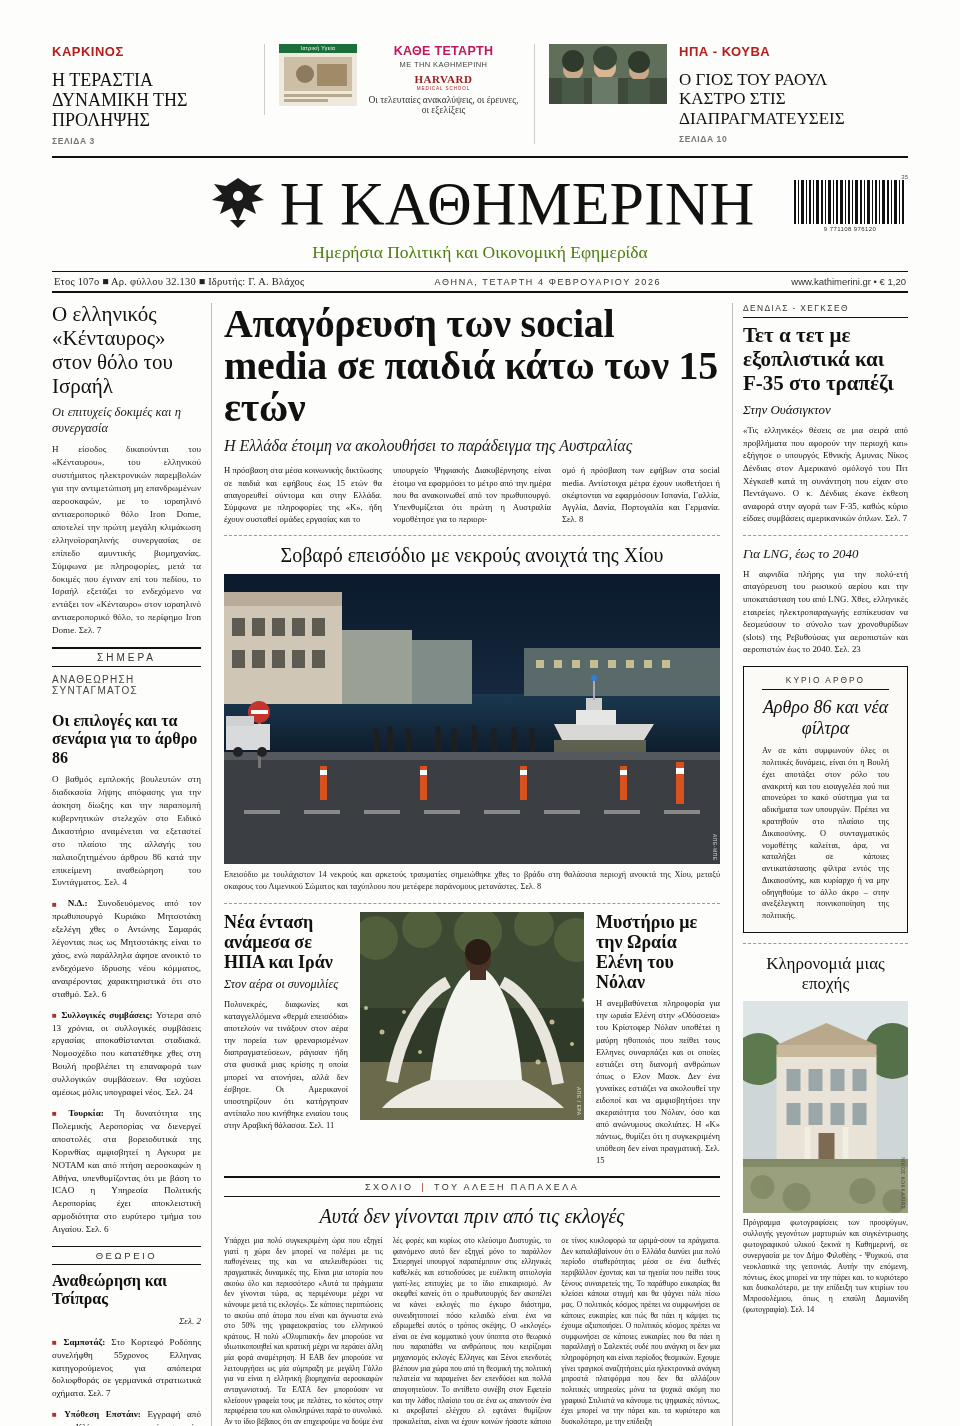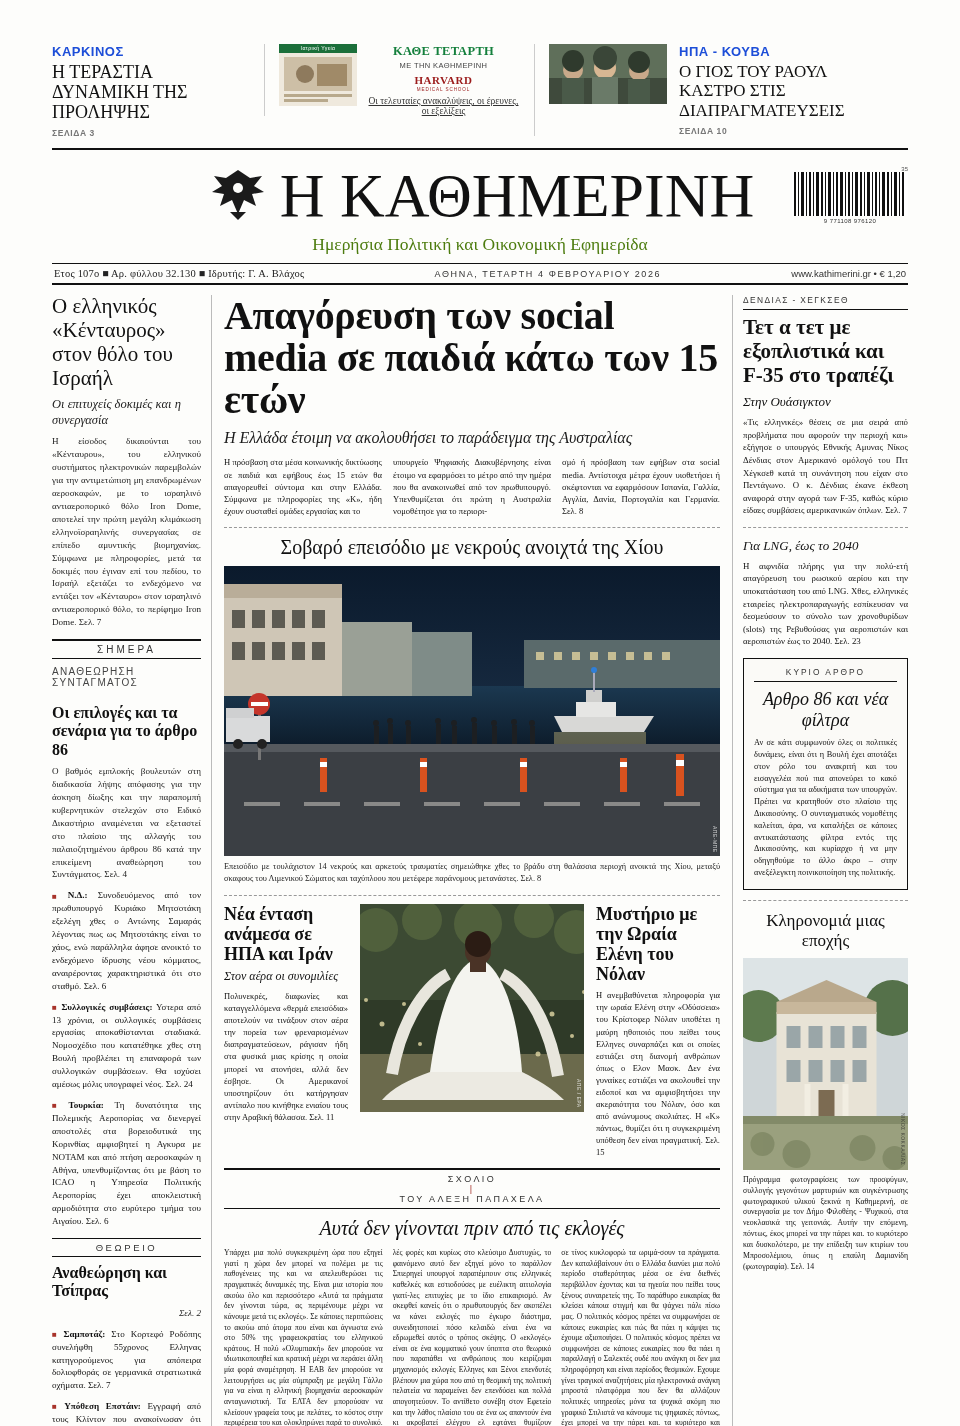--- a/index.html
+++ b/index.html
@@ -18,56 +18,56 @@
   .promo {
     display:flex; align-items:flex-start; gap:0;
     border-bottom: 2px solid #111;
     padding-bottom: 10px;
   }
   .promo-col { padding: 0 14px; }
   .promo-col:first-child { padding-left:0; }
   .promo-a { width: 212px; }
   .promo-kicker {
     font-family:"Liberation Sans", sans-serif;
-    font-size: 13px; font-weight:700; color:#1d4ed8; letter-spacing:.5px;
-    margin-bottom: 3px;
+    font-size: 13px; font-weight:700; color:#b91c1c; letter-spacing:.5px;
+    margin-bottom: 11px;
   }
   .promo-head {
     font-size: 18px; line-height:1.12; font-weight:400; color:#111;
   }
   .promo-page {
     font-family:"Liberation Sans", sans-serif;
     font-size:8.5px; font-weight:700; color:#777; letter-spacing:.6px; margin-top:6px;
   }
   .promo-b { width: 270px; display:flex; gap:10px; border-left:1px solid #ccc; }
   .promo-thumb {
     width:78px; height:62px; flex:none; overflow:hidden; position:relative;
     background:#e7e2d8;
   }
   .promo-b-txt { flex:1; text-align:center; }
   .promo-b-title {
-    font-family:Liberation Serif, serif;
-    font-size:12.5px; font-weight:700; color:#15803d; letter-spacing:.3px;
+    font-family:Liberation Sans, sans-serif;
+    font-size:12.5px; font-weight:700; color:#be185d; letter-spacing:.3px;
   }
   .promo-b-sub {
     font-family:"Liberation Sans", sans-serif;
     font-size:7.5px; color:#444; letter-spacing:.4px; margin-top:2px;
   }
   .harvard {
     margin:5px auto 4px; width:74px;
   }
   .harvard-name {
     font-family:"Liberation Serif", serif; font-size:11px; font-weight:700; color:#9b1b1b;
     letter-spacing:.5px; text-align:center; line-height:1;
   }
   .harvard-sub {
     font-family:"Liberation Sans", sans-serif; font-size:4.6px; color:#9b1b1b;
     letter-spacing:.9px; text-align:center; margin-top:1px;
   }
-  .promo-b-foot { font-size:9.5px; color:#333; font-style:normal;text-decoration:underline; }
+  .promo-b-foot { font-size:9.5px; color:#333; font-style:normal; }
   .promo-c { width: 300px; display:flex; gap:12px; border-left:1px solid #ccc; }
   .promo-c-img { width:118px; height:60px; flex:none; position:relative; overflow:hidden; background:#6b7c6a; }
   .promo-c-txt { flex:1; }
   .promo-c-head { font-size:17px; line-height:1.14; }
 
   
   .masthead { display:flex; align-items:center; justify-content:center; position:relative; padding: 14px 0 2px; }
   .eagle { width:64px; height:58px; margin-right:10px; }
   .nameplate {
     font-size: 62px; letter-spacing: 0px; font-weight:400;
@@ -141,41 +141,41 @@
 
   .two-up { display:flex; gap:12px; margin-top:8px; }
   .two-up .t-col { width:124px; flex:none; }
   .two-up .t-mid { flex:1; }
   .t-head { font-size:18px; line-height:1.12; margin:0 0 5px; }
   .t-sub { font-size:12px; font-style:italic; margin:0 0 6px; }
   .t-body { font-size:8.5px; line-height:1.42; text-align:justify; }
   .t-photo { width:100%; height:208px; background:#2a2f25; position:relative; overflow:hidden; }
 
   .comment-bar {
-    display:flex; align-items:center; justify-content:center; 
+    display:flex; align-items:center; justify-content:center; gap:8px;
     border-top:2px solid #111; border-bottom:1px solid #111; margin-top:10px; padding:4px 0;
-    font-family:"Liberation Sans", sans-serif; font-size:9px; letter-spacing:2.4px; color:#333;flex-direction:column;
+    font-family:"Liberation Sans", sans-serif; font-size:9px; letter-spacing:2.4px; color:#333;
   }
   .comment-bar .sep { color:#a8332b; }
   .comment-title { font-size:20px; font-style:italic; text-align:center; margin:8px 0 8px; }
   .comment-cols { display:flex; gap:10px; }
   .comment-cols .c { flex:1; font-size:7.6px; line-height:1.40; text-align:justify; }
 
   
   .r-kicker {
     font-family:"Liberation Sans", sans-serif; font-size:8.4px; letter-spacing:1.4px; color:#333;
     border-bottom:1px solid #111; padding-bottom:4px; margin-bottom:6px;
   }
   .r-head { font-size:21px; line-height:1.14; margin:0 0 6px; }
   .r-sub { font-size:13px; font-style:italic; margin:0 0 6px; }
   .r-body { font-size:8.8px; line-height:1.43; text-align:justify; }
   .dashline2 { border:0; border-top:1px dashed #999; margin:10px 0; }
 
   .box-kyrio {
-    border:1px solid #111; padding:8px 10px 10px; margin-top:10px; background:#fbfaf7;
+    border:1px solid #111; padding:8px 18px 10px; margin-top:10px; background:#fbfaf7;
   }
   .box-label {
     font-family:"Liberation Sans", sans-serif; font-size:8.4px; letter-spacing:2px;
     text-align:center; color:#333; border-bottom:1px solid #111; padding-bottom:4px; margin-bottom:7px;
   }
   .box-head { font-size:18px; font-style:italic; text-align:center; line-height:1.15; margin-bottom:7px; }
   .box-body { font-size:8.3px; line-height:1.42; text-align:justify; }
 
   .legacy-head { font-size:17px; text-align:center; margin:9px 0 7px; }
   .legacy-photo { width:100%; height:212px; background:#c9c3b4; position:relative; overflow:hidden; }

